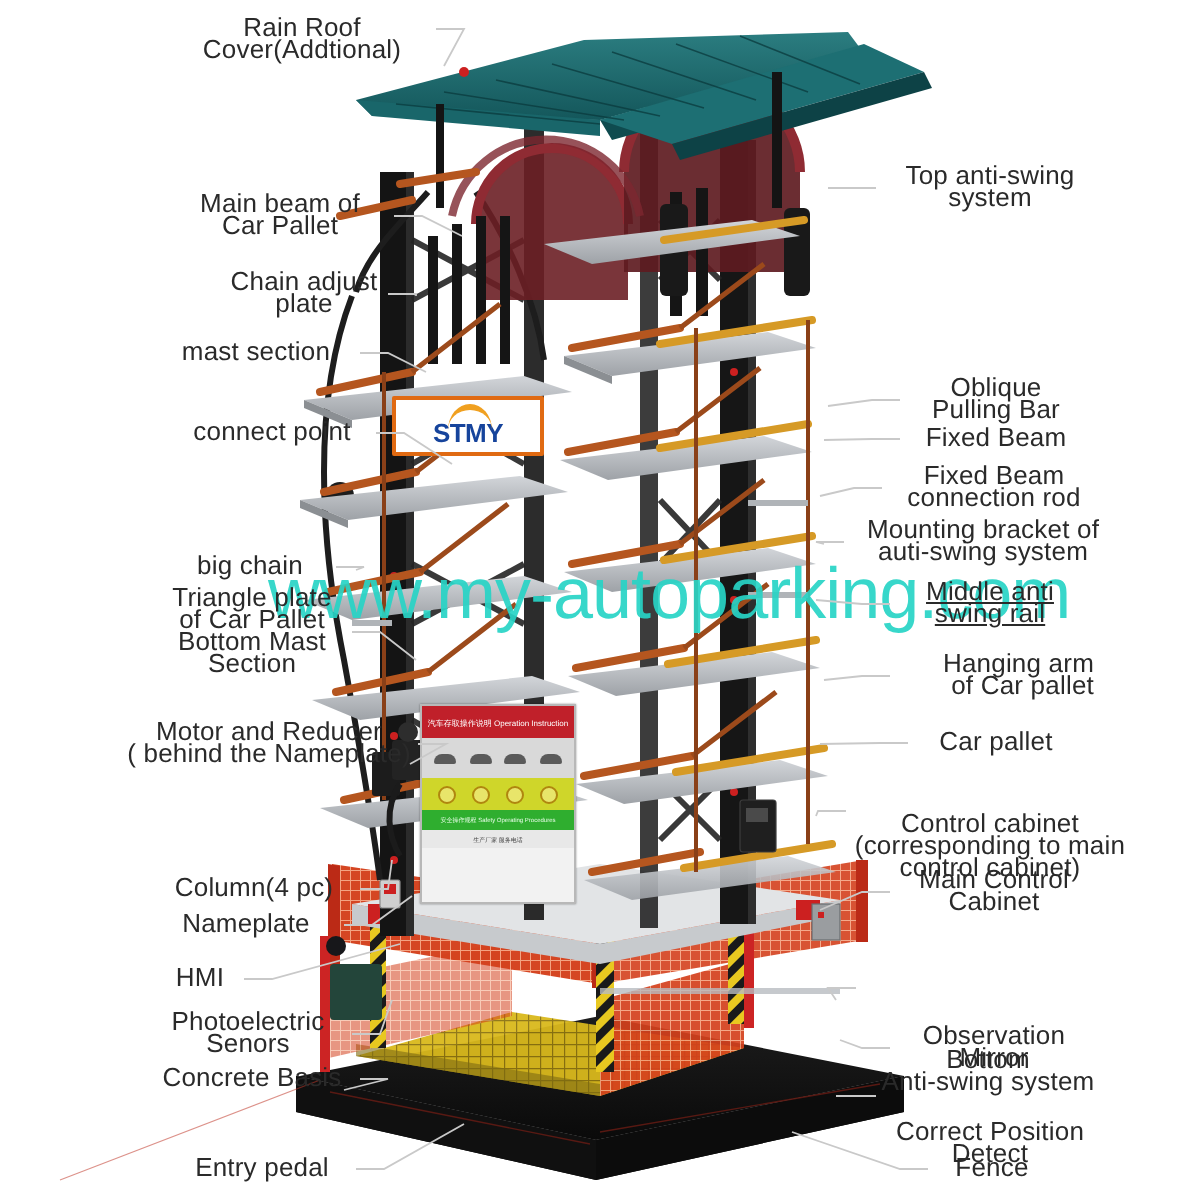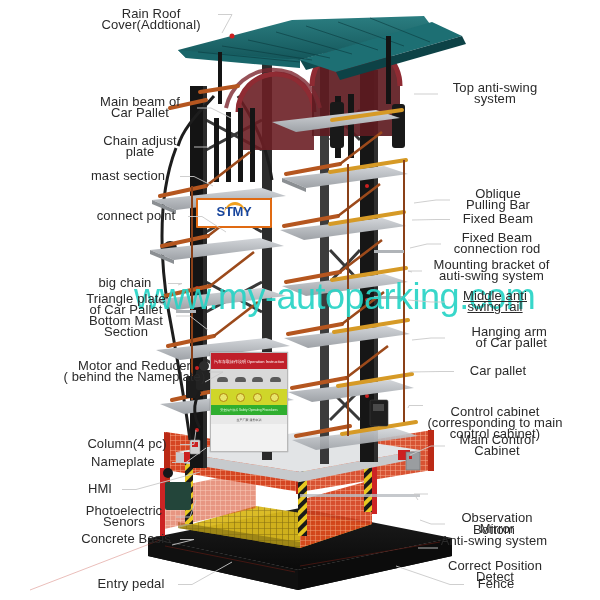--- a/index.html
+++ b/index.html
@@ -21,21 +21,21 @@
 
   
   #wm{position:absolute;left:134px;top:276px;width:340px;
       font-family:"Liberation Sans","DejaVu Sans",sans-serif;
       font-size:36px;font-weight:400;color:#28d4c6;opacity:.92;
       letter-spacing:-0.5px;white-space:nowrap;}
 
   
   #logo{position:absolute;left:196px;top:198px;width:72px;height:26px;
         background:#ffffff;border:2px solid #e06a12;border-radius:1px;
-        display:flex;align-items:center;justify-content:center;overflow:hidden;}
+        display:flex;align-items:flex-end;justify-content:center;overflow:hidden;}
   #logo .arc{position:absolute;top:2px;left:26px;width:22px;height:10px;
         border-top:3px solid #f0a020;border-radius:50%/100% 100% 0 0;}
   #logo .txt{font-family:"Liberation Sans",sans-serif;font-size:13px;font-weight:bold;
         color:#16449c;line-height:14px;padding-bottom:2px;letter-spacing:-.3px;}
 
   
   #sign{position:absolute;left:210px;top:352px;width:76px;height:98px;
         background:#f2f2f2;border:1px solid #b8b8b8;overflow:hidden;
         box-shadow:0 0 1px rgba(0,0,0,.4);}
   #sign .sRed{height:16px;background:#c0202a;color:#fff;font-size:4px;
@@ -338,21 +338,21 @@
         <path d="M445,524 L431,524 L420,520"></path>
         <path d="M438,548 L424,548 L418,548"></path>
         <path d="M464,584.5 L450,584.5 L396,566"></path>
       </g>
   </svg>
 
   <div id="labels-left">
       <div class="label l" style="left: 86px; top: 8px; width: 130px;">Rain Roof Cover(Addtional)</div>
       <div class="label l" style="left: 85px; top: 96px; width: 110px;">Main beam of
 Car Pallet</div>
-      <div class="label l" style="left: 88px; top: 135px; width: 104px;">Chain adjust
+      <div class="label l" style="left: 100px; top: 135px; width: 104px;">Chain adjust
 plate</div>
       <div class="label l" style="left: 78px; top: 170px; width: 100px;">mast section</div>
       <div class="label l" style="left: 86px; top: 210px; width: 100px;">connect point</div>
       <div class="label l" style="left: 84px; top: 277px; width: 82px;">big chain</div>
       <div class="label l" style="left: 78px; top: 293px; width: 96px;">Triangle plate
 of Car Pallet
 Bottom Mast
 Section</div>
       <div class="label l" style="left: 62px; top: 360px; width: 145px;">Motor and Reducer
 ( behind the Nameplate)</div>

